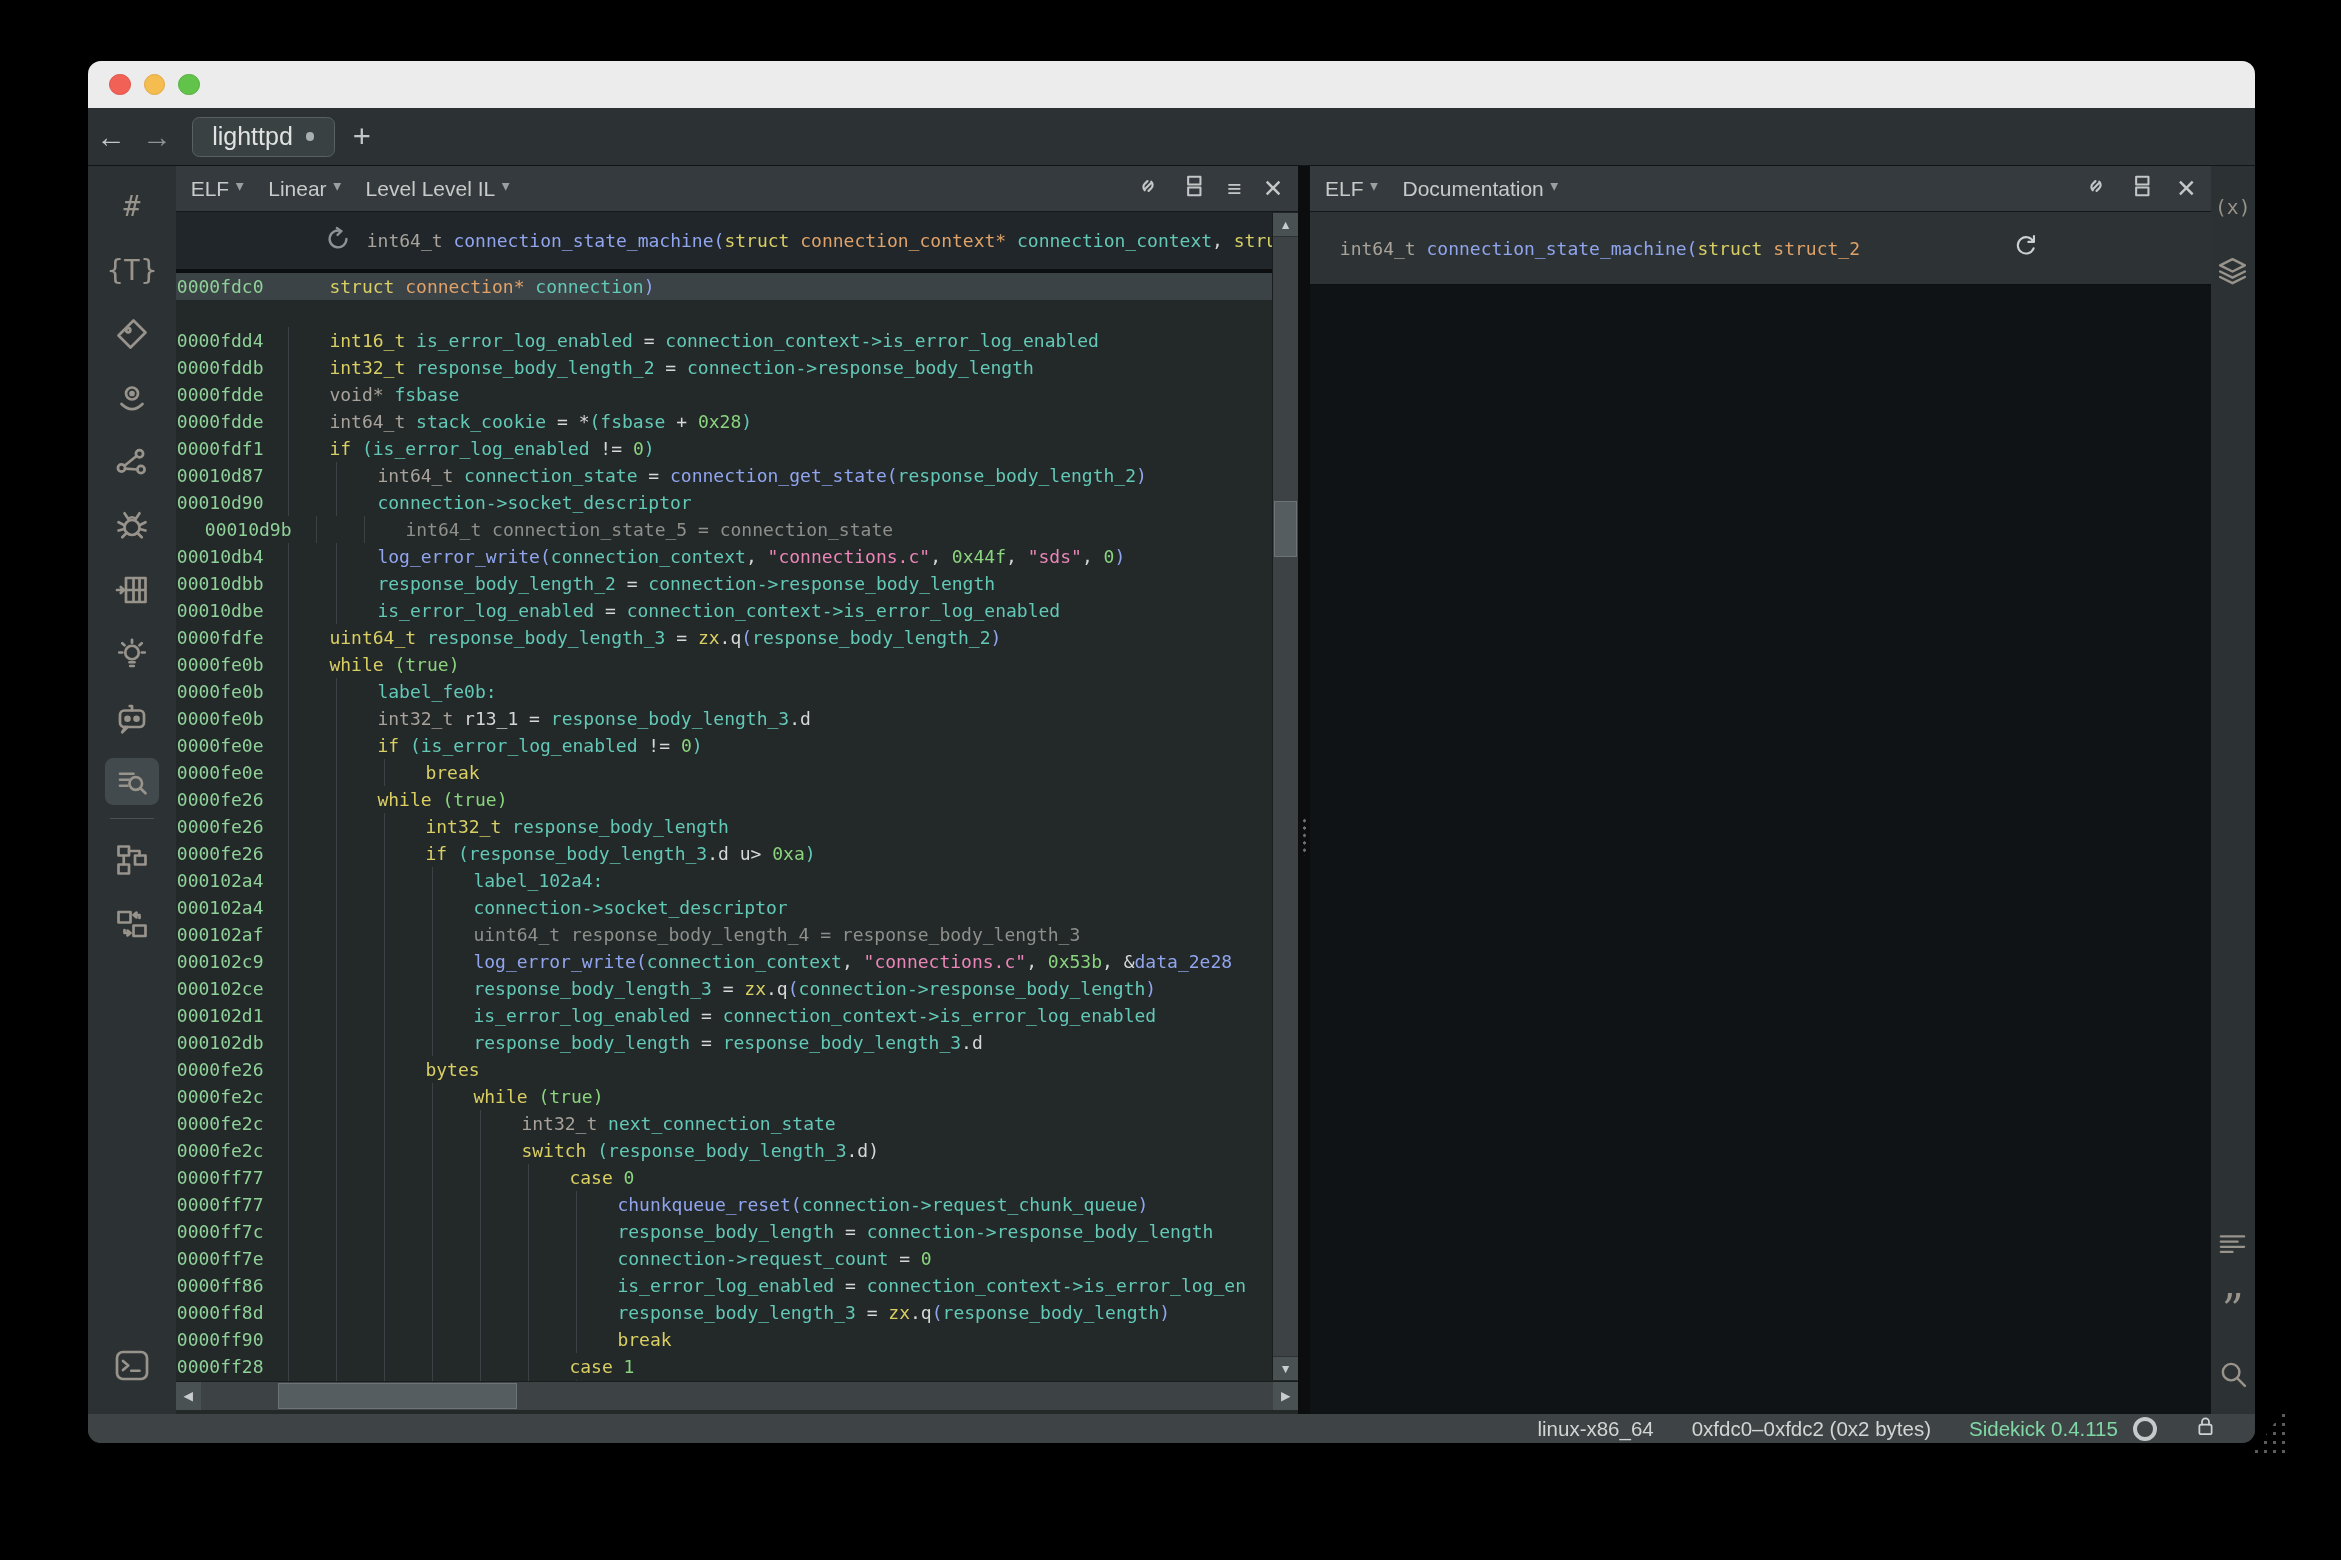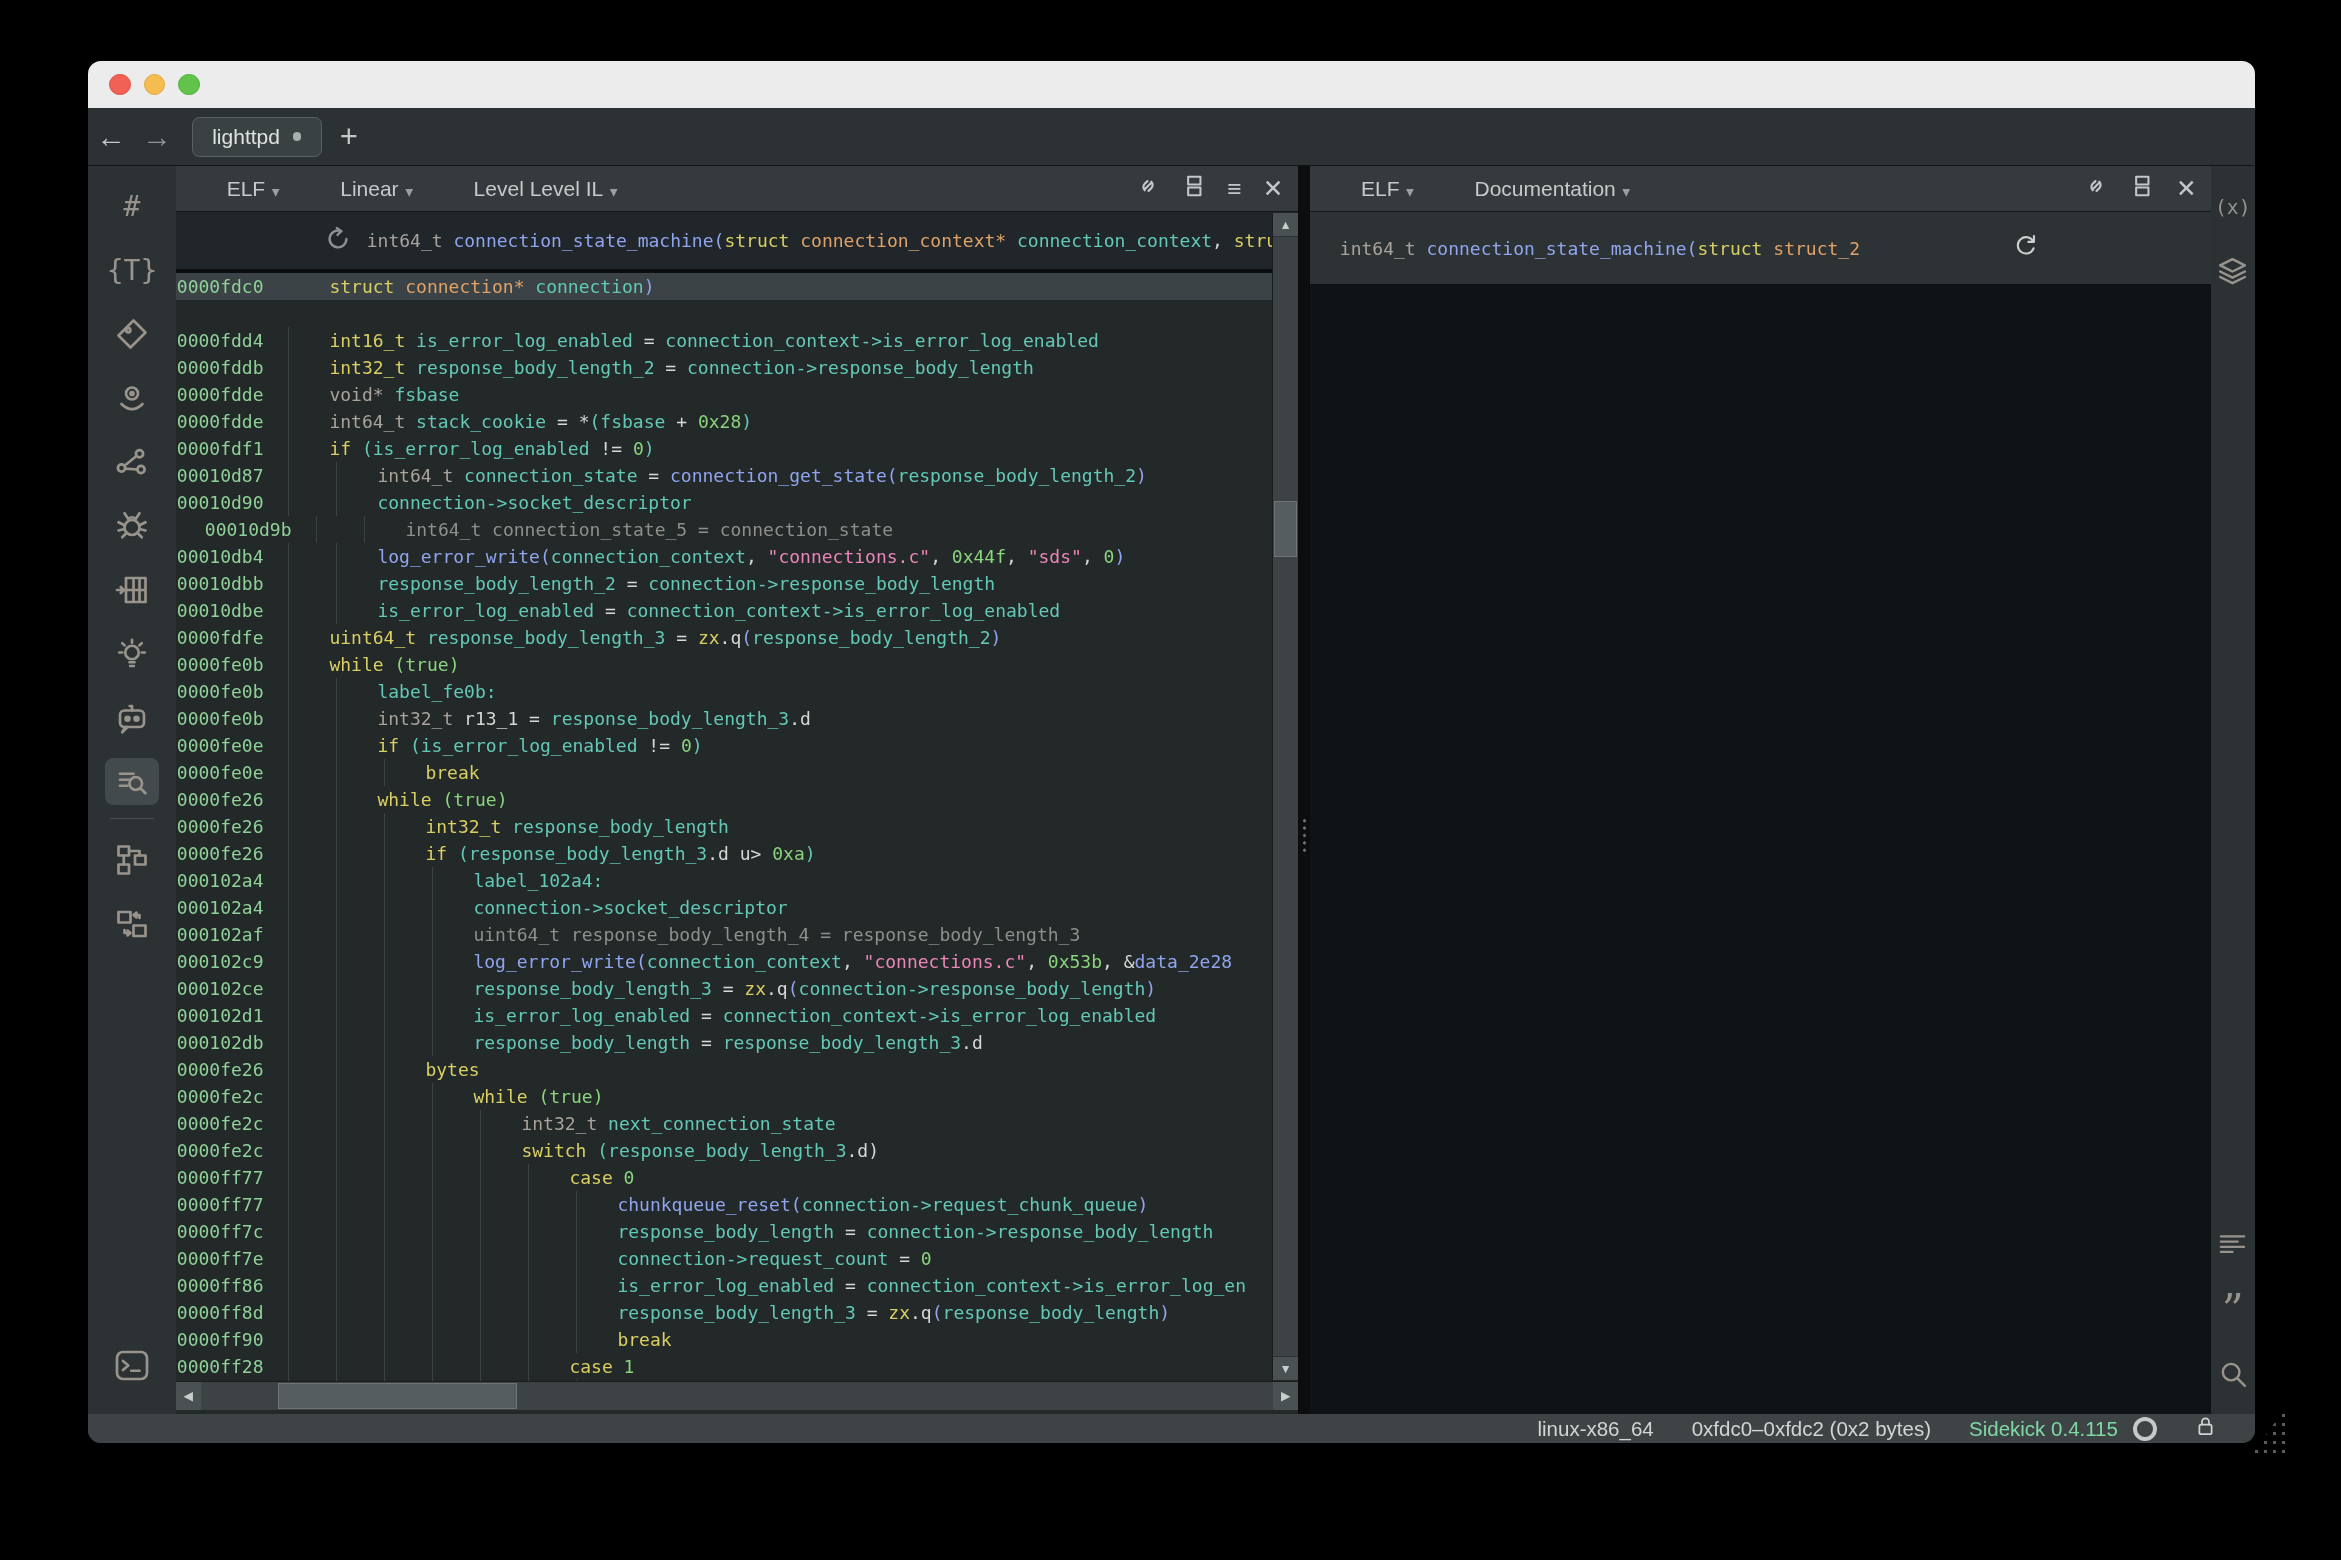--- a/index.html
+++ b/index.html
@@ -14,21 +14,21 @@
   .light.r{background:#f16156;border:0.8px solid #dd5146;}
   .light.y{background:#f5bd4f;border:0.8px solid #e0a63b;}
   .light.g{background:#62c34a;border:0.8px solid #4eae39;}
   .wtitle{position:absolute;left:0;right:0;display:flex;justify-content:center;align-items:center;gap:11.5px;
     font-size:24.6px;font-weight:bold;color:#4c4c4c;}
   
   .tabbar{height:57px;background:#2c3234;border-bottom:1.6px solid #121516;display:flex;align-items:center;}
   .navarrow{font-size:29.5px;color:#c3c7c7;width:46px;text-align:center;}
   .navarrow.fwd{color:#8f9496;}
   .tab{margin-left:11.5px;height:38px;border:1.6px solid #5a6164;border-radius:7.4px;background:#3a4143;
-    display:flex;align-items:center;gap:13px;padding:0 19.7px;color:#dfe2e1;font-size:21px;}
+    display:flex;align-items:center;gap:13px;padding:0 19.7px;color:#dfe2e1;font-size:25px;}
   .tabdot{width:8.2px;height:8.2px;border-radius:50%;background:#a9aeae;}
   .newtab{font-size:31px;color:#c3c7c7;margin-left:18px;}
   
   .content{display:flex;height:1248px;}
   .iconbar{background:#2c3234;display:flex;flex-direction:column;align-items:center;}
   .iconbar.left{width:88px;padding-top:8.2px;}
   .iconbar.right{width:43px;padding-top:9.8px;}
   .ico{height:64px;display:flex;align-items:center;justify-content:center;color:#98938b;flex:none;}
   .ico svg{stroke:#98938b;fill:none;stroke-width:1.8;stroke-linecap:round;stroke-linejoin:round;}
   .ico.txt{font-family:"DejaVu Sans Mono",monospace;font-size:28px;}
@@ -38,21 +38,21 @@
   .quoteglyph{font-family:"DejaVu Serif",serif;font-size:43px;color:#98938b;line-height:0.4;}
   
   .pane{background:#232829;position:relative;overflow:hidden;}
   .pane.left{width:1122px;}
   .pane.right{width:901px;background:#101315;}
   .divider{width:12.3px;background:#0b0d0e;position:relative;}
   .grip{position:absolute;left:2.5px;top:651px;width:7.4px;height:39px;
     background-image:radial-gradient(#6d7376 1.3px,transparent 1.8px);background-size:7.4px 7.4px;}
   .phead{height:45px;background:#343a3d;border-bottom:1.6px solid #15181a;display:flex;align-items:center;
     padding:0 14.7px;color:#c7cac8;font-size:21px;gap:8.2px;}
-  .phead .dd{display:flex;align-items:flex-end;gap:6.6px;margin-right:16.4px;margin-left:36px;}
+  .phead .dd{display:flex;align-items:flex-start;gap:6.6px;margin-right:16.4px;}
   .phead .caret{font-size:15.6px;color:#9aa0a0;}
   .phead .hicons{margin-left:auto;display:flex;align-items:center;gap:21px;color:#c3c7c7;}
   .phead .hicons svg{stroke:#c3c7c7;fill:none;stroke-width:2;stroke-linecap:round;stroke-linejoin:round;}
   .glyphbtn{font-size:24.6px;}
   
   .sigrow{height:57px;background:#20262a;border-bottom:4.9px solid #0c0e0f;display:flex;align-items:center;
     font-family:"DejaVu Sans Mono",monospace;font-size:18px;white-space:pre;overflow:hidden;}
   .looparrow{margin:0 14.7px 0 18px;flex:none;}
   .looparrow svg{stroke:#8d9294;fill:none;stroke-width:2;stroke-linecap:round;}
   

